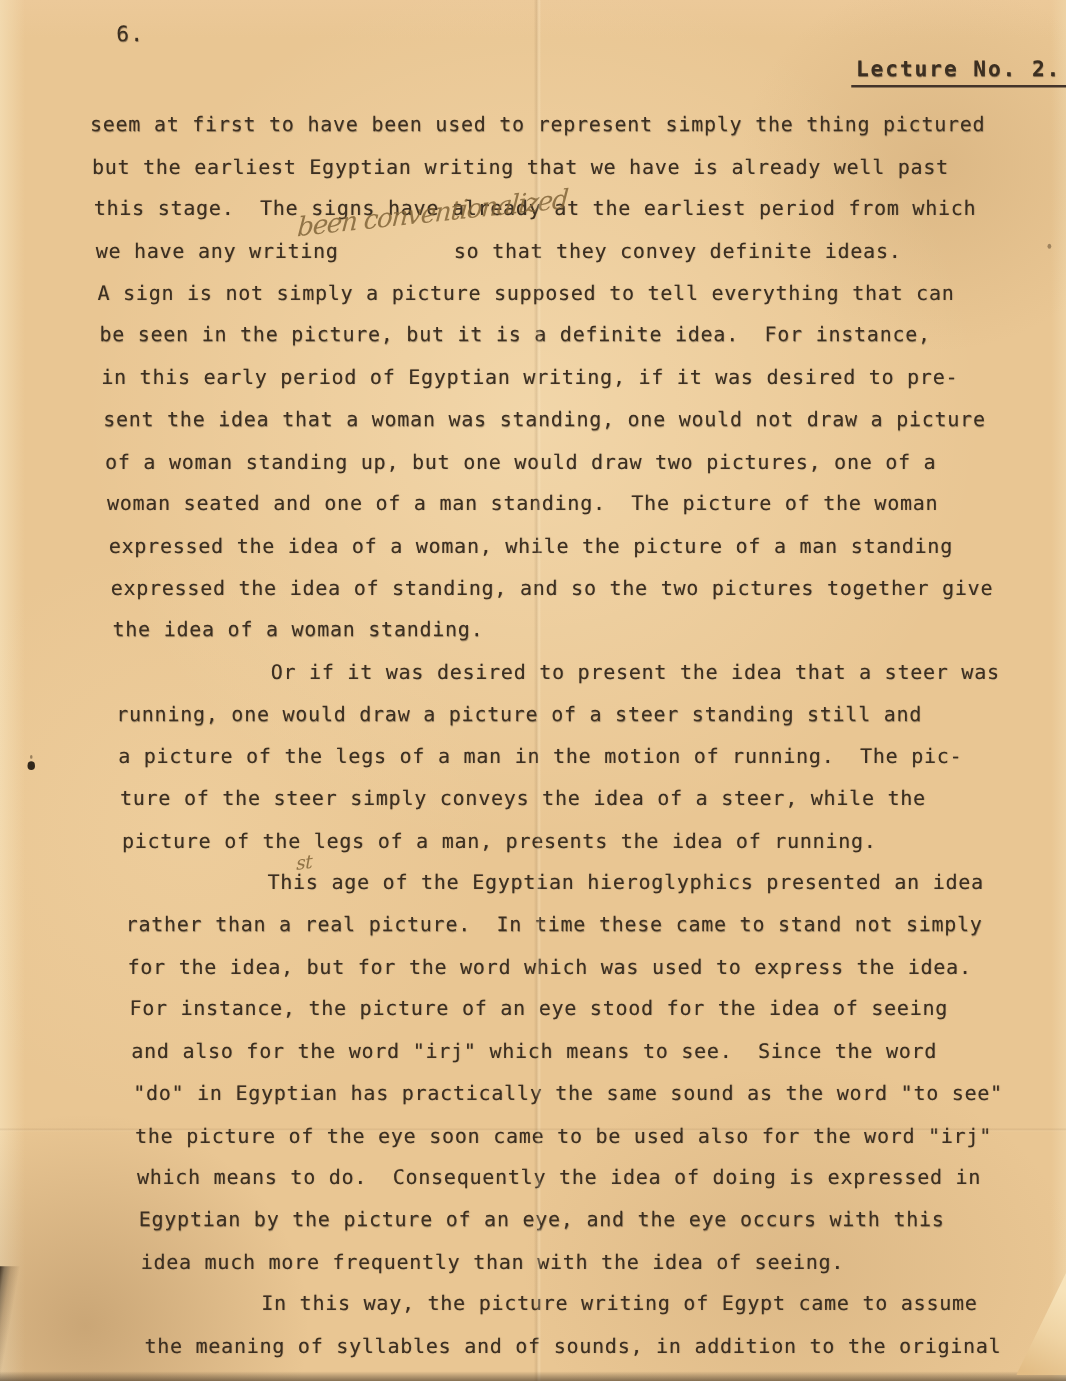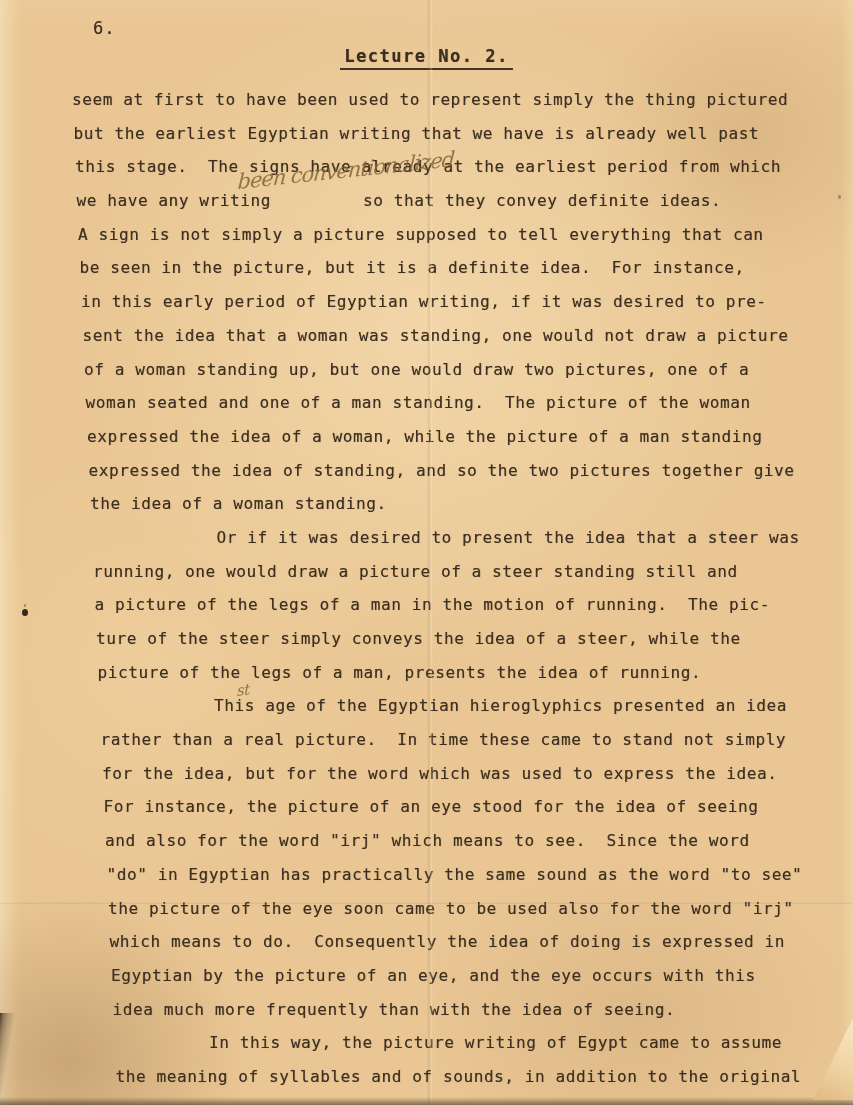--- a/index.html
+++ b/index.html
@@ -19,21 +19,21 @@
       linear-gradient(to left, #eed2a4 0px, rgba(238,210,164,0) 12px),
       linear-gradient(to bottom, #ecc999 0px, rgba(236,201,153,0) 30px);
     font-family:"DejaVu Sans Mono","Liberation Mono",monospace;
     color:#3c2f21;
   }
   .pagenum{
     position:absolute;left:93px;top:18px;
     font-size:17px;letter-spacing:1px;
     text-shadow:0.3px 0.3px 0.6px rgba(58,45,32,0.55);
   }
-  .title-row{position:absolute;top:46px;left:0;width:100%;text-align:center;}
+  .title-row{position:absolute;top:46px;left:0;width:100%;text-align:right;}
   .title{
     display:inline-block;
     font-size:17px;font-weight:700;letter-spacing:1.5px;
     border-bottom:2px solid #43342a;
     padding:0 4px 2px 4px;
     text-shadow:0.3px 0.3px 0.7px rgba(58,45,32,0.6);
   }
   #typed-body{
     position:absolute;left:72px;top:83px;width:760px;
     font-size:16px;line-height:33.7px;letter-spacing:0.6px;

